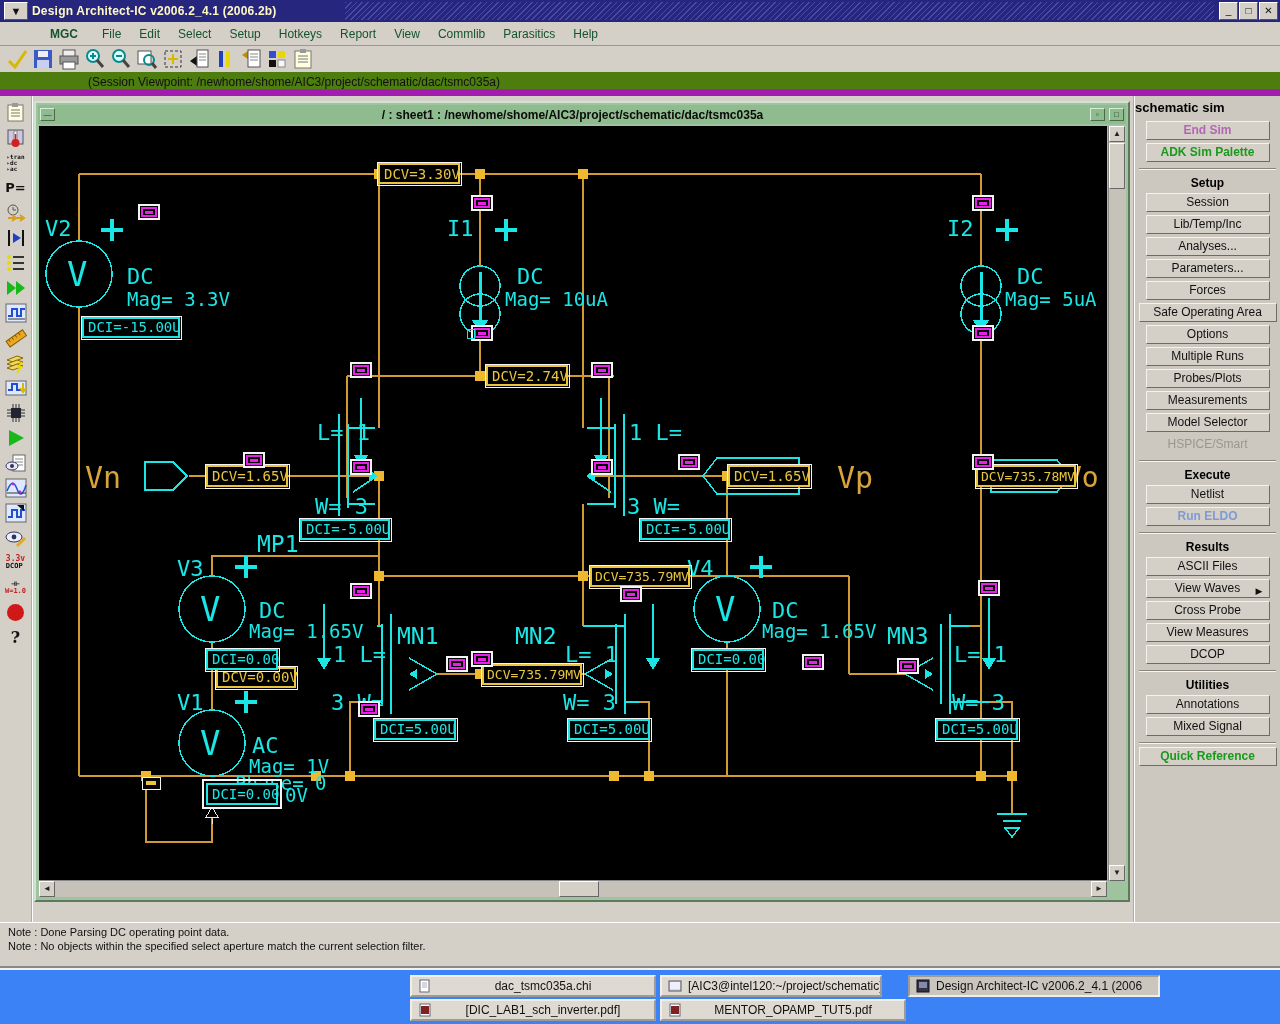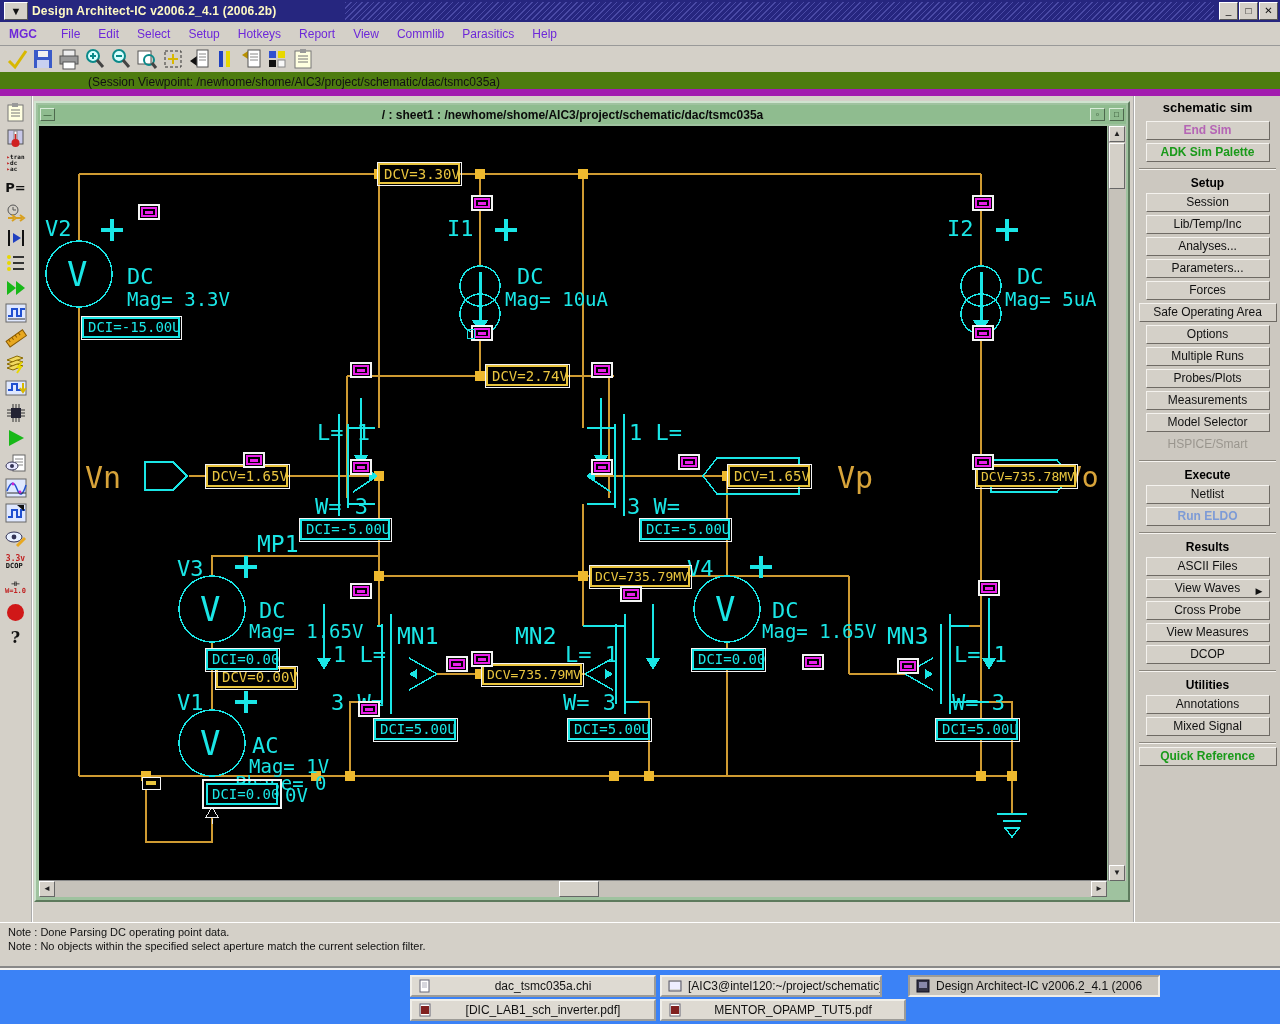--- a/index.html
+++ b/index.html
@@ -12,21 +12,21 @@
   #titlebar .stripes { position:absolute; left:345px; top:2px; right:66px; height:18px;
     background:repeating-linear-gradient(135deg,#4a4aa6 0 1px,#26267f 1px 4px); }
   #win-menu-btn { width:24px; height:18px; margin:0 4px; background:#d4d0c8; border:1px solid #fff;
     border-right-color:#555; border-bottom-color:#555; color:#111; font-size:11px; text-align:center; line-height:16px; }
   #titlebar .title { color:#fef9c3; font-size:12px; font-weight:bold; letter-spacing:.2px; z-index:2; }
   .tb-btn { width:19px; height:18px; background:#d4d0c8; border:1px solid #fff; border-right-color:#555;
     border-bottom-color:#555; margin-left:1px; font-size:10px; line-height:16px; text-align:center; color:#111; }
   #tb-btns { position:absolute; right:2px; top:2px; display:flex; }
 
   #menubar { left:0; top:22px; width:1280px; height:24px; background:#d4d0c8; border-bottom:1px solid #999;
-    display:flex; align-items:center; font-size:12px; color:#6d28d9; }
+    display:flex; align-items:center; font-size:12px; color:#14532d;padding-left:41px; }
   .menu-item { padding:3px 9px; }
   .menu-item:first-child { font-weight:bold; margin-right:6px; }
 
   #toolbar { left:0; top:46px; width:1280px; height:26px; background:#d4d0c8; display:flex; align-items:center; padding-left:4px; }
   .tool { width:25px; height:24px; margin-right:1px; display:flex; align-items:center; justify-content:center; }
 
   #sessionline { left:0; top:72px; width:1280px; height:24px; background:#4d7c0f; font-size:12px; color:#111;
     display:flex; align-items:flex-end; padding-left:88px; border-bottom:7px solid #a21caf; }
 
   
@@ -45,21 +45,21 @@
     border-bottom-color:#4e684e; margin:0 2px; font-size:8px; line-height:11px; text-align:center; color:#143014; }
   #canvas { position:absolute; left:3px; top:23px; width:1068px; height:755px; background:#000; }
   #vscroll { position:absolute; right:2px; top:23px; width:18px; height:755px; background:#c6c2ba; border-left:1px solid #888; }
   #hscroll { position:absolute; left:3px; bottom:3px; width:1068px; height:17px; background:#c6c2ba; border-top:1px solid #888; }
   .sb-btn { position:absolute; width:16px; height:16px; background:#d4d0c8; border:1px solid #fff;
     border-right-color:#666; border-bottom-color:#666; font-size:8px; color:#222; text-align:center; line-height:14px; }
   .sb-thumb { position:absolute; background:#d4d0c8; border:1px solid #fff; border-right-color:#666; border-bottom-color:#666; }
 
   
   #palette { left:1133px; top:96px; width:147px; height:826px; background:#ccc8c0; border-left:2px groove #fff; padding-top:4px; }
-  #palette .ptitle { text-align:center; font-size:13px; font-weight:bold; color:#000; margin-bottom:6px; }
+  #palette .ptitle { font-size:13px; font-weight:bold; color:#000; margin-bottom:6px; }
   .pbtn { display:block; width:124px; height:19px; margin:3px auto 0 auto; background:#d4d0c8;
     border:1px solid #f4f2ee; border-right-color:#6e6a64; border-bottom-color:#6e6a64;
     font-size:12px; color:#111; text-align:center; line-height:17px; position:relative; }
   .pbtn.wide { width:138px; }
   .pbtn .arr { position:absolute; right:6px; top:3px; font-size:9px; }
   .psec { text-align:center; font-size:12px; font-weight:bold; color:#000; margin-top:6px; }
   .pgroove { height:2px; border-top:1px solid #8a867e; border-bottom:1px solid #f6f4f0; margin:6px 4px 0 4px; }
   .c-endsim { color:#b565b5; font-weight:bold; }
   .c-adk { color:#1a9a1a; font-weight:bold; }
   .c-eldo { color:#7d9bd6; font-weight:bold; }

